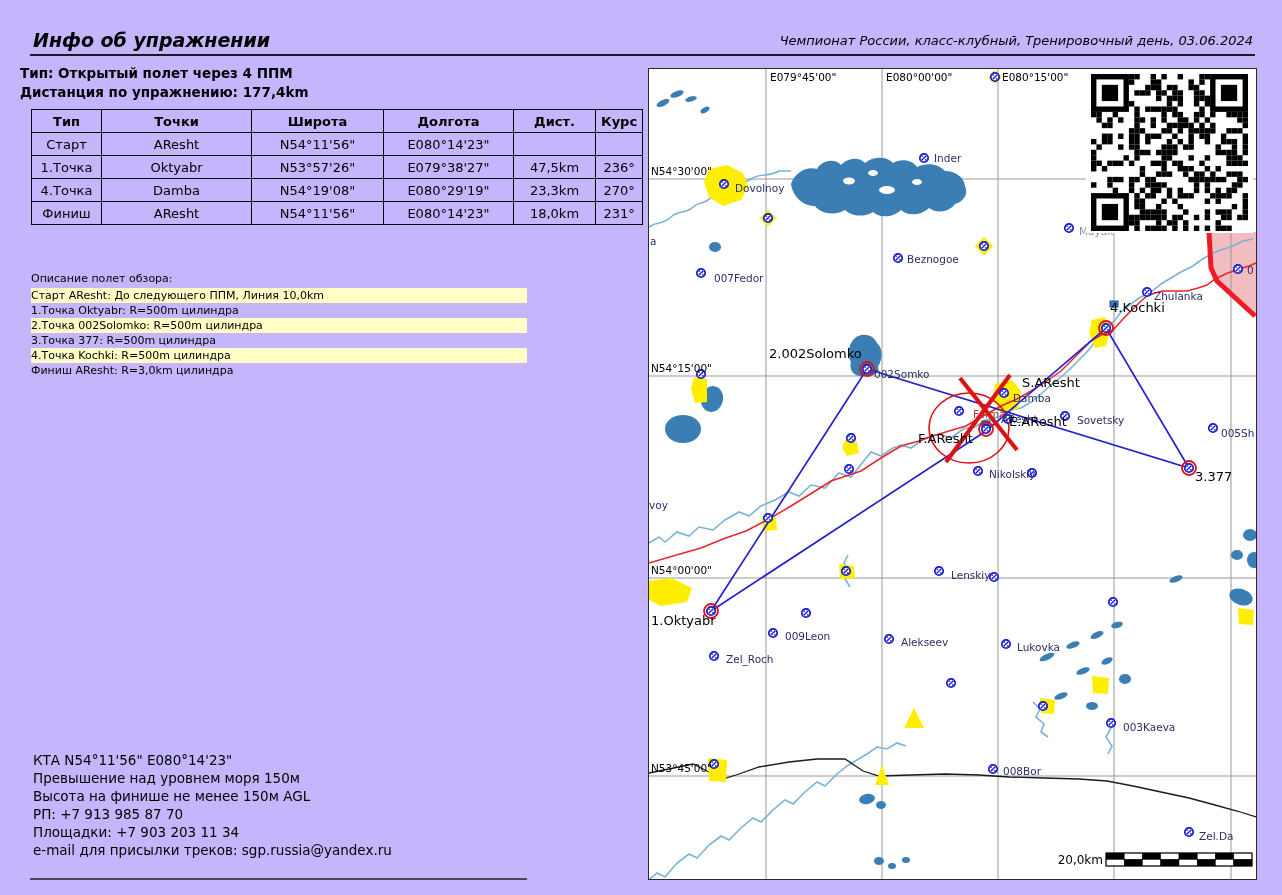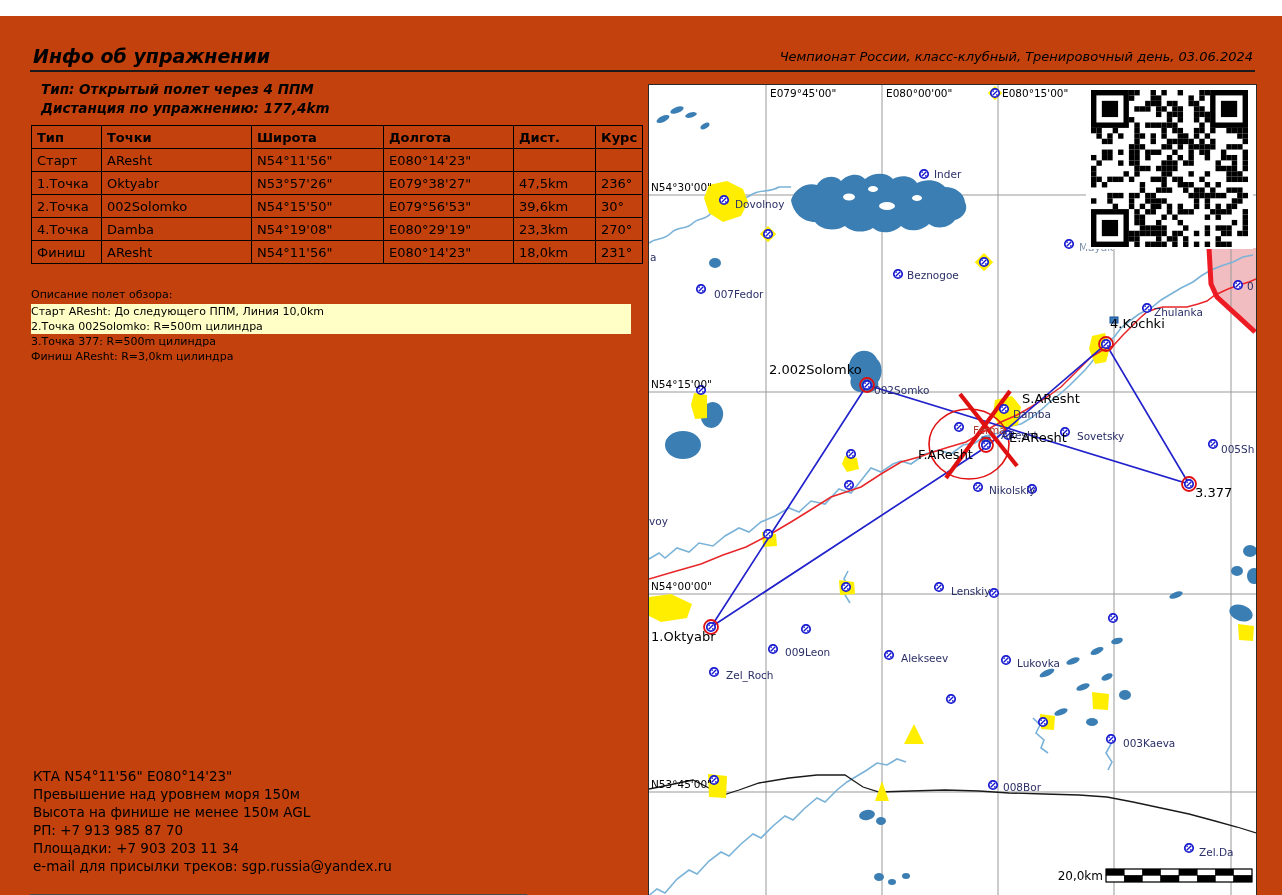--- a/index.html
+++ b/index.html
@@ -1,29 +1,29 @@
 <!DOCTYPE html>
 <html><head>
 <meta charset="utf-8">
 <style>
   html,body{margin:0;padding:0;background:#fff;}
   body{width:1282px;height:895px;position:relative;overflow:hidden;
        font-family:"DejaVu Sans","Liberation Sans",sans-serif;color:#000;}
-  .page{position:absolute;inset:0;background:#c2410c;margin-top:16px;}
+  .page{position:absolute;inset:0;background:#c4b5fd;}
   .hdr-title{position:absolute;left:33px;top:29px;font-size:19px;font-weight:bold;font-style:italic;}
   .hdr-sub{position:absolute;right:29px;top:33px;font-size:13px;font-style:italic;}
   .hdr-rule{position:absolute;left:30px;top:54px;width:1225px;border-top:2px solid #1a1a1a;}
-  .task-line{position:absolute;left:41px;font-size:13.5px;font-weight:bold;font-style:italic;}
+  .task-line{position:absolute;left:20px;font-size:13.5px;font-weight:bold;}
   .task-type{top:65px;} .task-dist{top:84px;}
   table.wp{position:absolute;left:31px;top:109px;border-collapse:collapse;font-size:13px;}
-  table.wp th,table.wp td{border:1px solid #000;padding:1px 5px;height:20px;text-align:left;font-weight:normal;white-space:nowrap;}
+  table.wp th,table.wp td{border:1px solid #000;padding:1px 5px;height:20px;text-align:center;font-weight:normal;white-space:nowrap;}
   table.wp th{font-weight:bold;}
   .obs{position:absolute;left:31px;top:271px;font-size:11px;line-height:15px;}
   .obs .obs-title{margin-bottom:2px;}
-  .obs .obs-line{width:600px;height:15px;}
+  .obs .obs-line{width:496px;height:15px;}
   .obs .hl{background:#FFFFC6;}
   .finfo{position:absolute;left:33px;top:751px;font-size:13.5px;line-height:18px;}
   .footer-rule{position:absolute;left:30px;top:878px;width:497px;border-top:2px solid #4a4a4a;}
   .map-frame{position:absolute;left:648px;top:68px;width:607px;height:810px;border:1px solid #2a2a2a;background:#fff;overflow:hidden;}
   svg text{font-family:"DejaVu Sans","Liberation Sans",sans-serif;}
 </style>
 </head>
 <body>
 
 <div class="page">
@@ -62,28 +62,20 @@
         </tr>
         <tr>
           <td>1.Точка</td>
           <td>Oktyabr</td>
           <td>N53°57'26"</td>
           <td>E079°38'27"</td>
           <td>47,5km</td>
           <td>236°</td>
         </tr>
         <tr>
-          <td>2.Точка</td>
-          <td>002Solomko</td>
-          <td>N54°15'50"</td>
-          <td>E079°56'53"</td>
-          <td>39,6km</td>
-          <td>30°</td>
-        </tr>
-        <tr>
           <td>4.Точка</td>
           <td>Damba</td>
           <td>N54°19'08"</td>
           <td>E080°29'19"</td>
           <td>23,3km</td>
           <td>270°</td>
         </tr>
         <tr>
           <td>Финиш</td>
           <td>AResht</td>
@@ -91,22 +83,24 @@
           <td>E080°14'23"</td>
           <td>18,0km</td>
           <td>231°</td>
         </tr>
       </tbody>
     </table>
 
   <div class="obs" id="obs-block">
     <div class="obs-title">Описание полет обзора:</div>
   <div class="obs-line hl">Старт AResht: До следующего ППМ, Линия 10,0km</div>
+      <div class="obs-line">1.Точка Oktyabr: R=500m цилиндра</div>
       <div class="obs-line hl">2.Точка 002Solomko: R=500m цилиндра</div>
       <div class="obs-line">3.Точка 377: R=500m цилиндра</div>
+      <div class="obs-line hl">4.Точка Kochki: R=500m цилиндра</div>
       <div class="obs-line">Финиш AResht: R=3,0km цилиндра</div>
     </div>
 
   <div class="finfo" id="footer-info">
       <div>КТА N54°11'56" E080°14'23"</div>
       <div>Превышение над уровнем моря 150м</div>
       <div>Высота на финише не менее 150м AGL</div>
       <div>РП: +7 913 985 87 70</div>
       <div>Площадки: +7 903 203 11 34</div>
       <div>e-mail для присылки треков: sgp.russia@yandex.ru</div>

